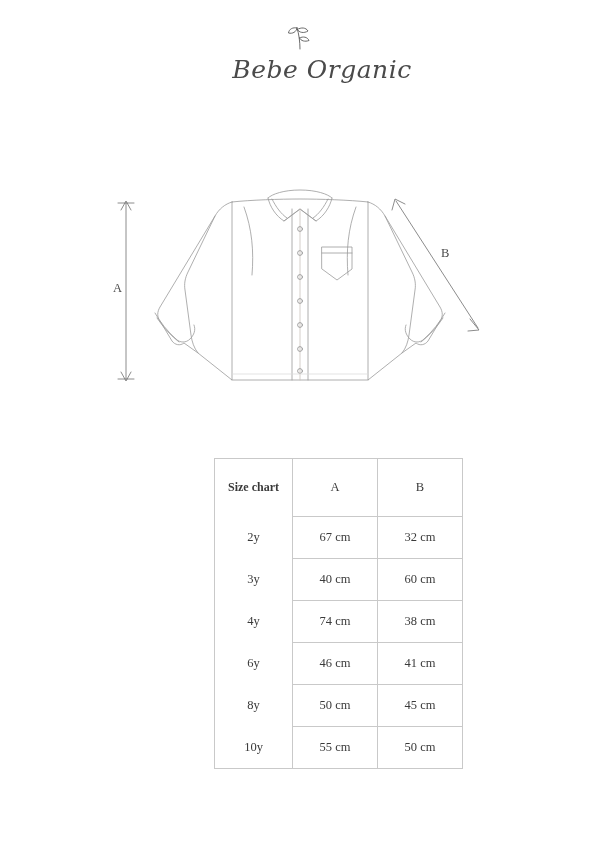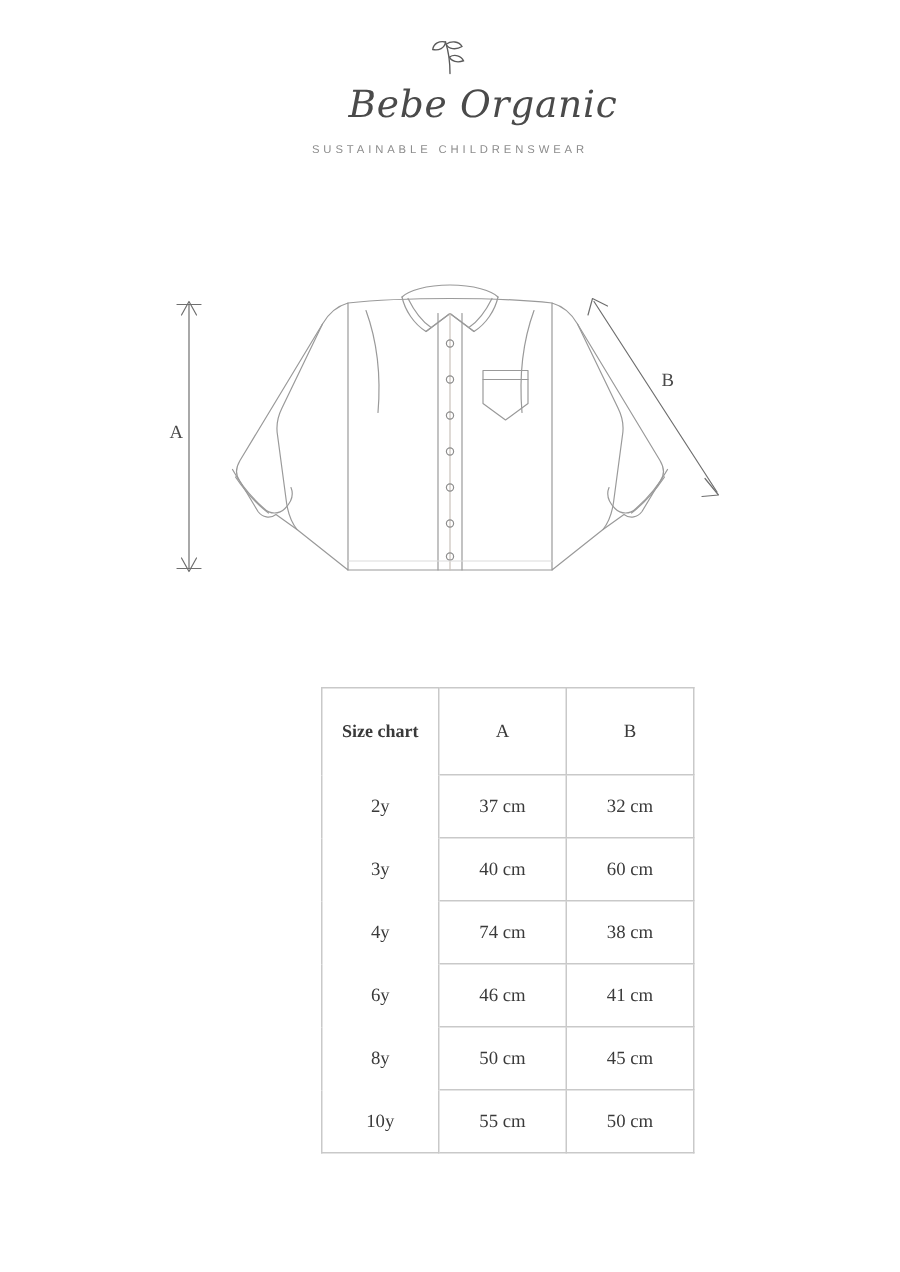--- a/index.html
+++ b/index.html
@@ -130,21 +130,20 @@
 <div class="brand">
   <svg class="brand-mark" viewBox="0 0 40 34">
     <g fill="none" stroke="#5a5a5a" stroke-width="0.9" stroke-linecap="round">
       <path d="M20 31 C20 24 19 16 17 10"></path>
       <path d="M17 10 C13 9 9 11 8.5 15 C12.5 16 16.5 14 17 10 Z"></path>
       <path d="M17.4 11.5 C21 9 26 9.5 28 13 C24 15.5 19 14.8 17.4 11.5 Z"></path>
       <path d="M19.6 20 C23 18 27.5 19 29 22.5 C25 24 20.8 23 19.6 20 Z"></path>
     </g>
   </svg>
   <div class="brand-name">Bebe Organic</div>
-  <div class="brand-tagline">SUSTAINABLE CHILDRENSWEAR</div>
 </div>
 
 <div class="illustration">
   <svg width="600" height="220" viewBox="0 0 600 220">
     <g fill="none" stroke="#9a9a9a" stroke-width="0.8" stroke-linejoin="round" stroke-linecap="round">
 
       <g stroke="#6f6f6f">
         <line x1="126" y1="18" x2="126" y2="194"></line>
         <polyline points="121,25 126,16 131,25"></polyline>
         <polyline points="121,187 126,196 131,187"></polyline>
@@ -228,21 +227,21 @@
     <thead>
       <tr>
         <th class="corner">Size chart</th>
         <th>A</th>
         <th>B</th>
       </tr>
     </thead>
     <tbody>
       <tr>
         <td class="size">2y</td>
-        <td>37 cm</td>
+        <td>67 cm</td>
         <td>32 cm</td>
       </tr>
       <tr>
         <td class="size">3y</td>
         <td>40 cm</td>
         <td>60 cm</td>
       </tr>
       <tr>
         <td class="size">4y</td>
         <td>74 cm</td>

